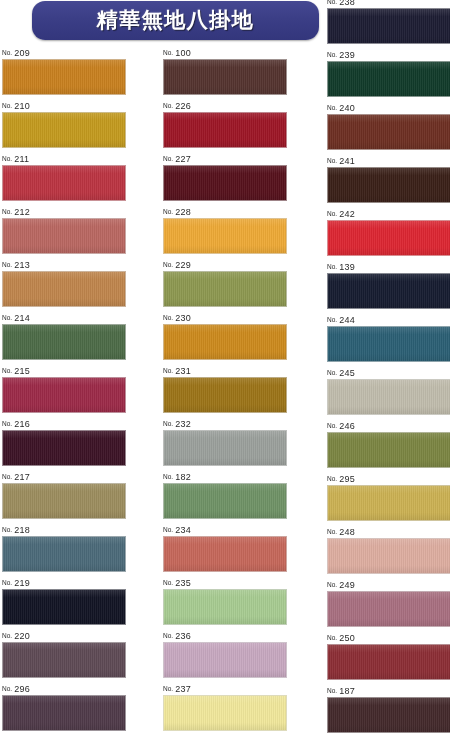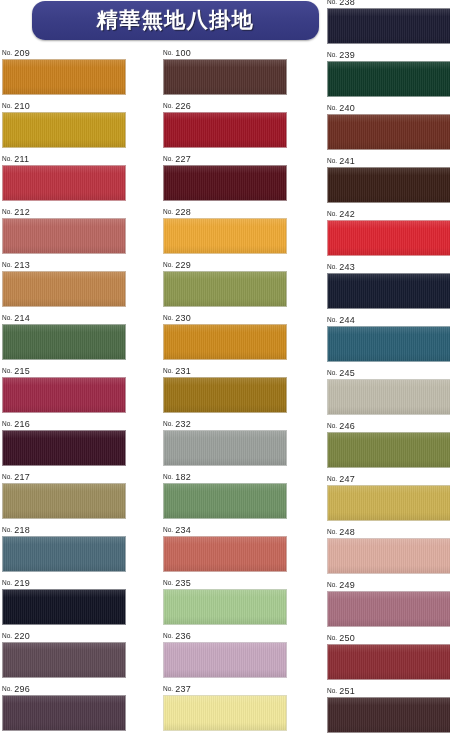--- a/index.html
+++ b/index.html
@@ -241,48 +241,48 @@
     </div>
     <div class="swatch-item">
       <div class="swatch-label"><span class="label-prefix">No.</span><span class="label-number">241</span></div>
       <div class="swatch-chip" style="background-color: rgb(58, 32, 24);"></div>
     </div>
     <div class="swatch-item">
       <div class="swatch-label"><span class="label-prefix">No.</span><span class="label-number">242</span></div>
       <div class="swatch-chip" style="background-color: rgb(220, 38, 50);"></div>
     </div>
     <div class="swatch-item">
-      <div class="swatch-label"><span class="label-prefix">No.</span><span class="label-number">243</span></div>
+      <div class="swatch-label"><span class="label-prefix">No.</span><span class="label-number">139</span></div>
       <div class="swatch-chip" style="background-color: rgb(22, 28, 48);"></div>
     </div>
     <div class="swatch-item">
       <div class="swatch-label"><span class="label-prefix">No.</span><span class="label-number">244</span></div>
       <div class="swatch-chip" style="background-color: rgb(43, 95, 116);"></div>
     </div>
     <div class="swatch-item">
       <div class="swatch-label"><span class="label-prefix">No.</span><span class="label-number">245</span></div>
       <div class="swatch-chip" style="background-color: rgb(192, 188, 172);"></div>
     </div>
     <div class="swatch-item">
       <div class="swatch-label"><span class="label-prefix">No.</span><span class="label-number">246</span></div>
       <div class="swatch-chip" style="background-color: rgb(123, 133, 66);"></div>
     </div>
     <div class="swatch-item">
-      <div class="swatch-label"><span class="label-prefix">No.</span><span class="label-number">247</span></div>
+      <div class="swatch-label"><span class="label-prefix">No.</span><span class="label-number">295</span></div>
       <div class="swatch-chip" style="background-color: rgb(203, 177, 83);"></div>
     </div>
     <div class="swatch-item">
       <div class="swatch-label"><span class="label-prefix">No.</span><span class="label-number">248</span></div>
       <div class="swatch-chip" style="background-color: rgb(221, 173, 160);"></div>
     </div>
     <div class="swatch-item">
       <div class="swatch-label"><span class="label-prefix">No.</span><span class="label-number">249</span></div>
       <div class="swatch-chip" style="background-color: rgb(168, 111, 128);"></div>
     </div>
     <div class="swatch-item">
       <div class="swatch-label"><span class="label-prefix">No.</span><span class="label-number">250</span></div>
       <div class="swatch-chip" style="background-color: rgb(140, 46, 53);"></div>
     </div>
     <div class="swatch-item">
-      <div class="swatch-label"><span class="label-prefix">No.</span><span class="label-number">251</span></div>
+      <div class="swatch-label"><span class="label-prefix">No.</span><span class="label-number">187</span></div>
       <div class="swatch-chip" style="background-color: rgb(67, 41, 43);"></div>
     </div>
   </div>
 
 </body></html>

